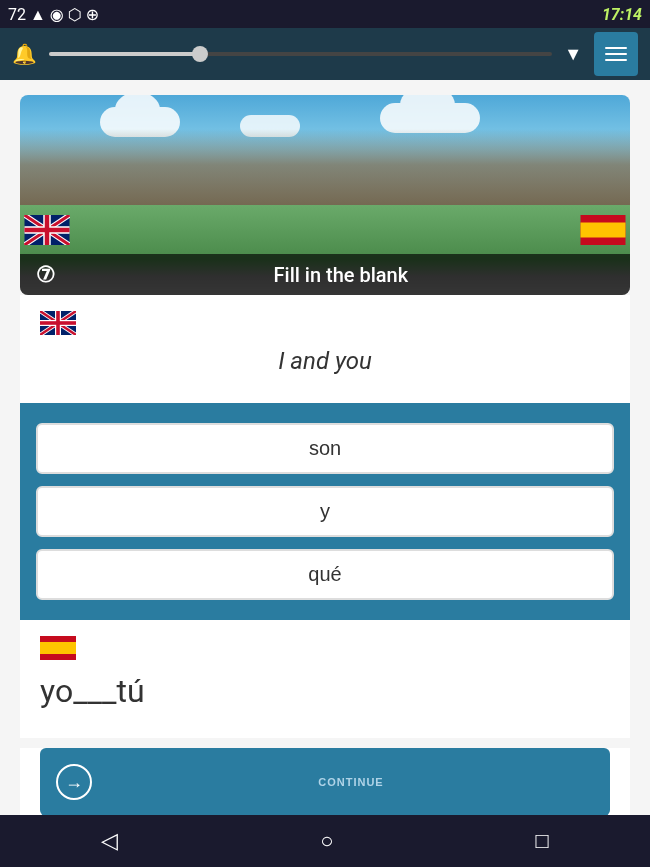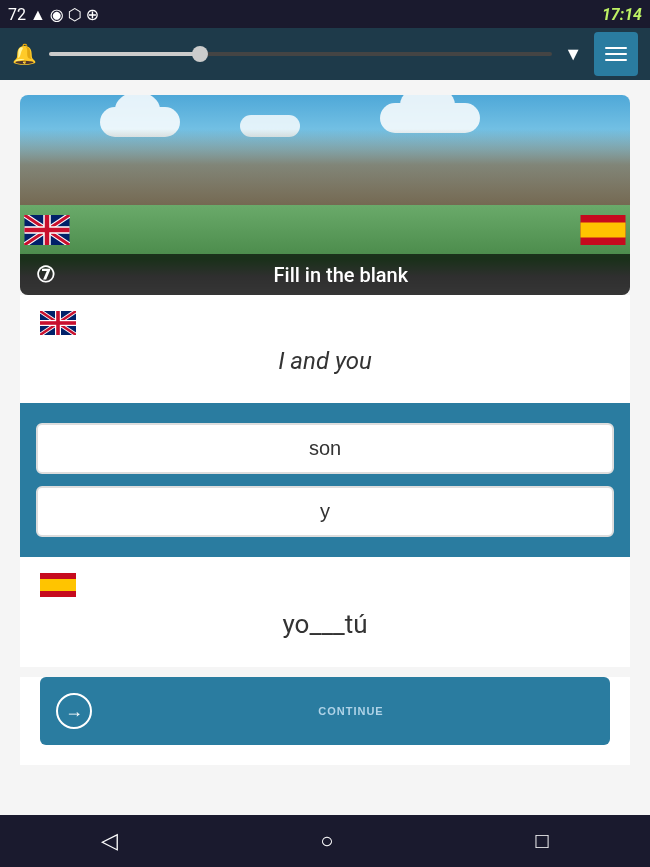--- a/index.html
+++ b/index.html
@@ -182,23 +182,22 @@
       min-width: 70px;
       text-align: center;
     }
 
     
     .spanish-section {
       padding: 16px 20px 20px;
       background: white;
     }
     .spanish-phrase {
-      font-size: 26px;
+      font-size: 32px;
       color: #333;
-      text-align: center;
       padding: 8px 0;
     }
 
     
     .continue-section {
       padding: 0 20px 20px;
       background: white;
       margin-top: 10px;
     }
     .continue-btn {
@@ -416,20 +415,21 @@
         <rect x="27" y="0" width="6" height="40" fill="#C8102E"></rect>
       </svg>
     </div>
     <div class="english-phrase">I and you</div>
   </div>
 
   <div class="word-choices-section">
     <div class="word-choices-row">
       <button class="word-choice-btn">son</button>
       <button class="word-choice-btn">y</button>
+      <button class="word-choice-btn">qué</button>
     </div>
   </div>
 
   <div class="spanish-section">
     <div>
       <svg width="36" height="24" viewBox="0 0 60 40">
         <rect width="60" height="40" fill="#c60b1e"></rect>
         <rect y="10" width="60" height="20" fill="#ffc400"></rect>
       </svg>
     </div>

